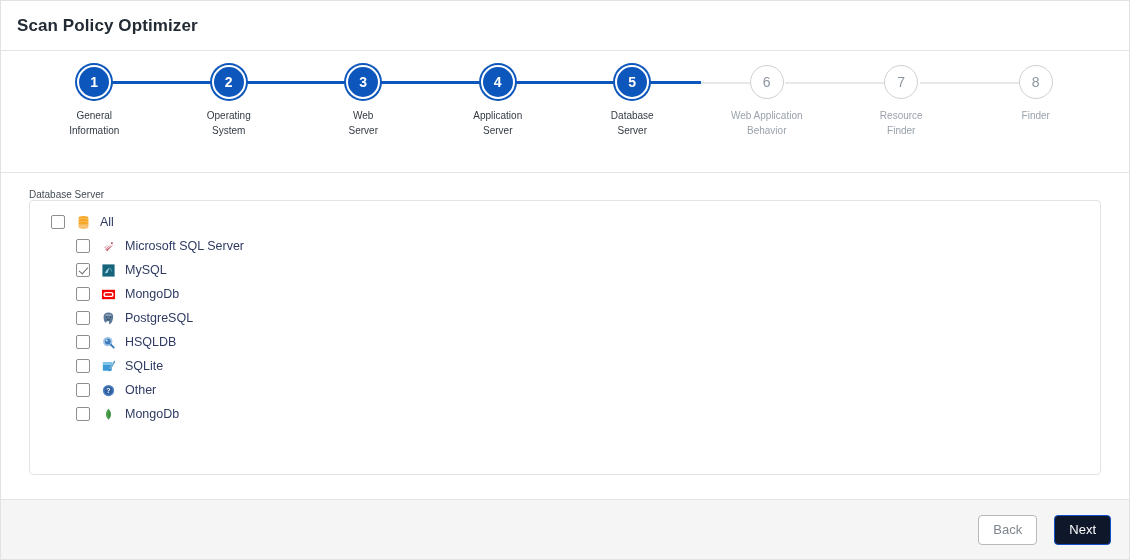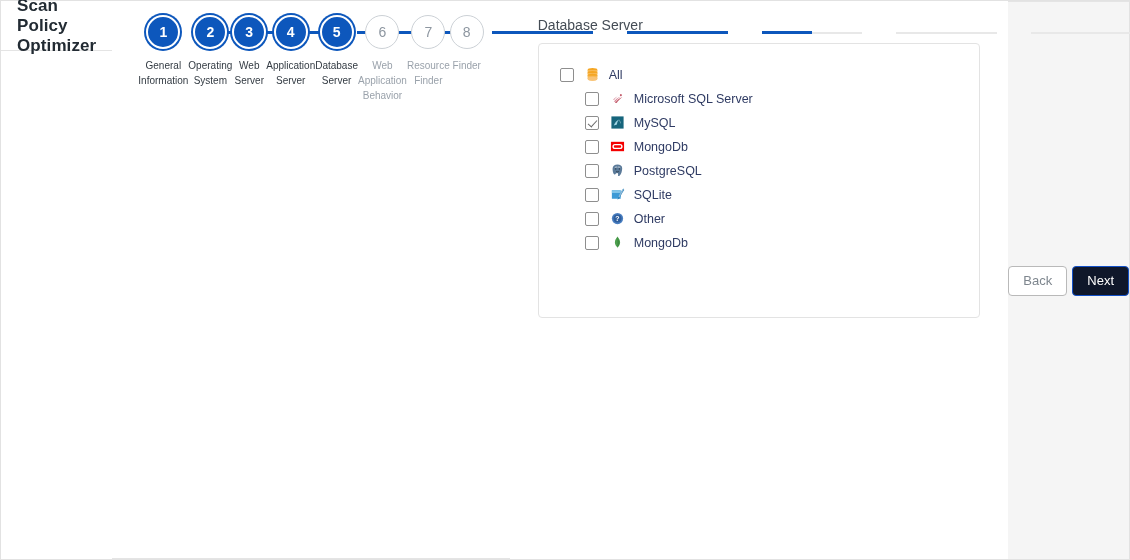--- a/index.html
+++ b/index.html
@@ -14,21 +14,21 @@
     overflow: hidden;
   }
 
   .app-frame {
     width: 1130px;
     height: 560px;
     box-sizing: border-box;
     border: 1px solid #e2e2e2;
     background: #ffffff;
     display: flex;
-    flex-direction: row;
+    flex-direction: column;
   }
 
   
   .header {
     height: 50px;
     flex: 0 0 50px;
     box-sizing: border-box;
     border-bottom: 1px solid #e4e4e4;
     display: flex;
     align-items: center;
@@ -109,36 +109,35 @@
   .step-line.gray { background: #e8e8e8; height: 2px; top: 16.5px; }
 
   
   .content {
     flex: 1 1 auto;
     box-sizing: border-box;
     padding: 16px 28px 0 28px;
     overflow: hidden;
   }
   .section-label {
-    font-size: 14px;
+    font-size: 10px;
     color: #444c55;
-    margin-bottom: 10px;
   }
   .list-panel {
     box-sizing: border-box;
     border: 1px solid #e3e3e3;
     border-radius: 4px;
     background: #ffffff;
     height: 275px;
     padding: 14px 0 0 0;
     overflow: hidden;
   }
   .opt-row {
     display: flex;
-    align-items: flex-end;
+    align-items: flex-start;
     height: 24px;
     padding-left: 21px;
   }
   .opt-row.child { padding-left: 46px; }
 
   .cbx {
     width: 14px;
     height: 14px;
     box-sizing: border-box;
     border: 1px solid #8e8e8e;
@@ -176,22 +175,23 @@
   }
 
   
   .footer {
     flex: 0 0 60px;
     box-sizing: border-box;
     border-top: 1px solid #e4e4e4;
     background: #f5f5f5;
     display: flex;
     align-items: center;
-    justify-content: space-between;
-    gap: 5px;
+    justify-content: flex-end;
+    padding-right: 18px;
+    gap: 17px;
   }
   .btn {
     font-family: "Liberation Sans", sans-serif;
     font-size: 13px;
     border-radius: 4px;
     cursor: pointer;
     box-sizing: border-box;
     height: 30px;
     min-width: 52px;
     padding: 0 14px;
@@ -322,20 +322,32 @@
               <circle cx="10" cy="6.3" r=".65" fill="#22313f"></circle>
               <path d="M6.8 9.2c.7.4 1.6.4 2.3 0" stroke="#22313f" stroke-width=".8" fill="none" stroke-linecap="round"></path>
             </svg>
           </span>
           <span class="opt-label">PostgreSQL</span>
         </div>
         <div class="opt-row child">
           <div class="cbx"></div>
           <span class="opt-icon">
             <svg viewBox="0 0 16 16" width="15" height="15">
+              <circle cx="7.2" cy="7" r="5" fill="#9fc4e8"></circle>
+              <circle cx="7.2" cy="7" r="3.1" fill="#3d7bbd"></circle>
+              <circle cx="6.1" cy="5.9" r="1.1" fill="#cfe3f6"></circle>
+              <path d="M10.6 10.4l3 3" stroke="#3d7bbd" stroke-width="2" stroke-linecap="round"></path>
+            </svg>
+          </span>
+          <span class="opt-label">HSQLDB</span>
+        </div>
+        <div class="opt-row child">
+          <div class="cbx"></div>
+          <span class="opt-icon">
+            <svg viewBox="0 0 16 16" width="15" height="15">
               <path d="M2 3.4h9.4v9.2H2z" fill="#3d9ad6"></path>
               <path d="M2 3.4h9.4v3.1H2z" fill="#82c4e8"></path>
               <path d="M14.3 1.7c-1.9 1.9-4 5.2-5 8.6l-1.5 3.3 2.4-1.6c1.5-3.2 3.3-6.5 5-8.8z" fill="#2a7fb8"></path>
               <path d="M13.9 2.1c-1.8 2-3.8 5.1-4.8 8.4l1.2.7c1.3-3.2 3-6.3 4.5-8.6z" fill="#ffffff" opacity=".45"></path>
             </svg>
           </span>
           <span class="opt-label">SQLite</span>
         </div>
         <div class="opt-row child">
           <div class="cbx"></div>

